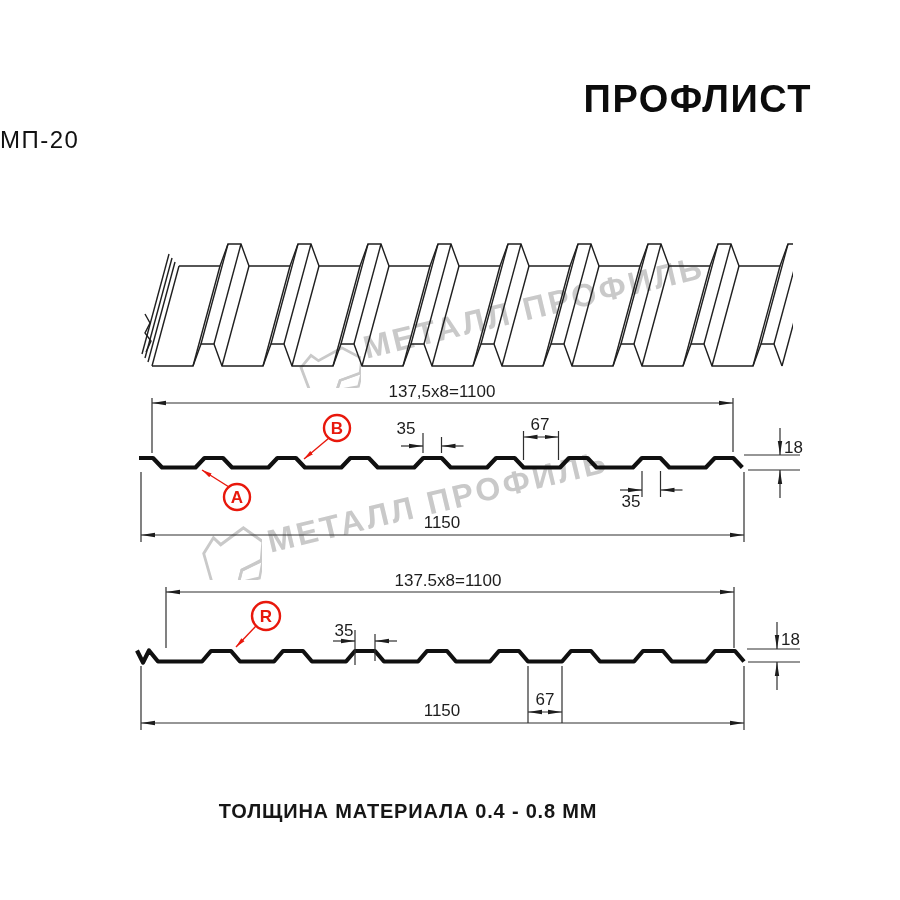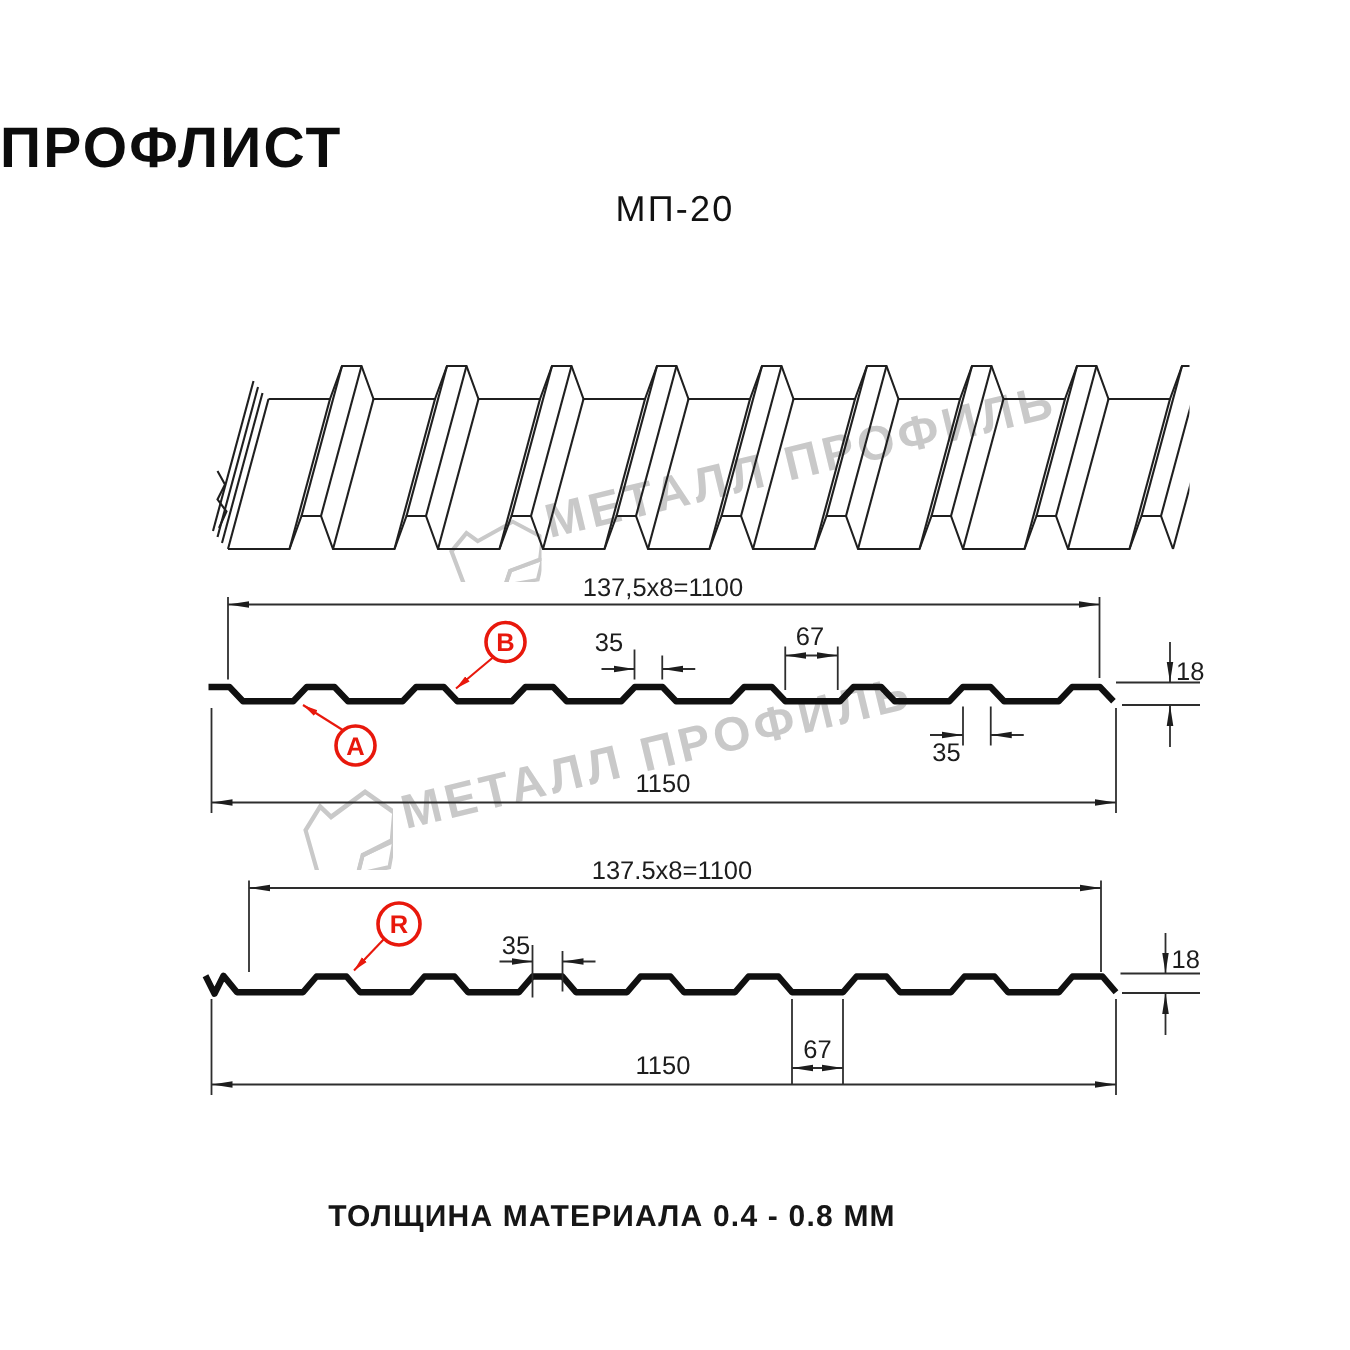--- a/index.html
+++ b/index.html
@@ -1,20 +1,20 @@
 <!DOCTYPE html>
 <html><head>
 <meta charset="utf-8">
 <style>
   html,body{margin:0;padding:0;background:#fff;}
   #canvas{position:relative;width:900px;height:900px;background:#ffffff;overflow:hidden;
           font-family:"Liberation Sans",sans-serif;}
-  .title{position:absolute;left:0;top:78px;width:812px;text-align:left;
+  .title{position:absolute;left:0;top:78px;width:812px;text-align:right;
          font-size:38px;font-weight:800;letter-spacing:1.5px;color:#0c0c0c;}
-  .subtitle{position:absolute;left:0;top:126px;width:900px;text-align:center;
+  .subtitle{position:absolute;left:0;top:126px;width:900px;text-align:left;
          font-size:24px;font-weight:500;letter-spacing:1.5px;color:#111;}
   .footer{position:absolute;left:0;top:800px;width:816px;text-align:center;
          font-size:20px;font-weight:600;letter-spacing:0.8px;color:#161616;}
   .wm-text{position:absolute;white-space:nowrap;color:#c9c9c9;font-size:32px;font-weight:700;
          letter-spacing:3px;transform:rotate(-13.5deg);transform-origin:0 50%;}
   .wm-logo{position:absolute;}
   svg.overlay{position:absolute;left:0;top:0;z-index:5;}
   .wm-layer{position:absolute;left:0;top:0;width:900px;height:900px;z-index:1;}
   text.dim{font-family:"Liberation Sans",sans-serif;font-size:17px;fill:#1d1d1d;}
   text.redlbl{font-family:"Liberation Sans",sans-serif;font-size:17px;font-weight:700;}

